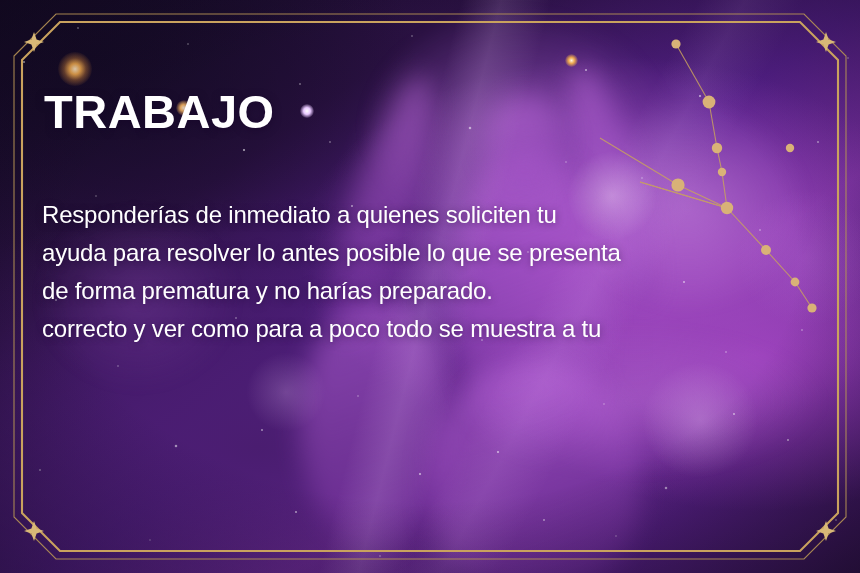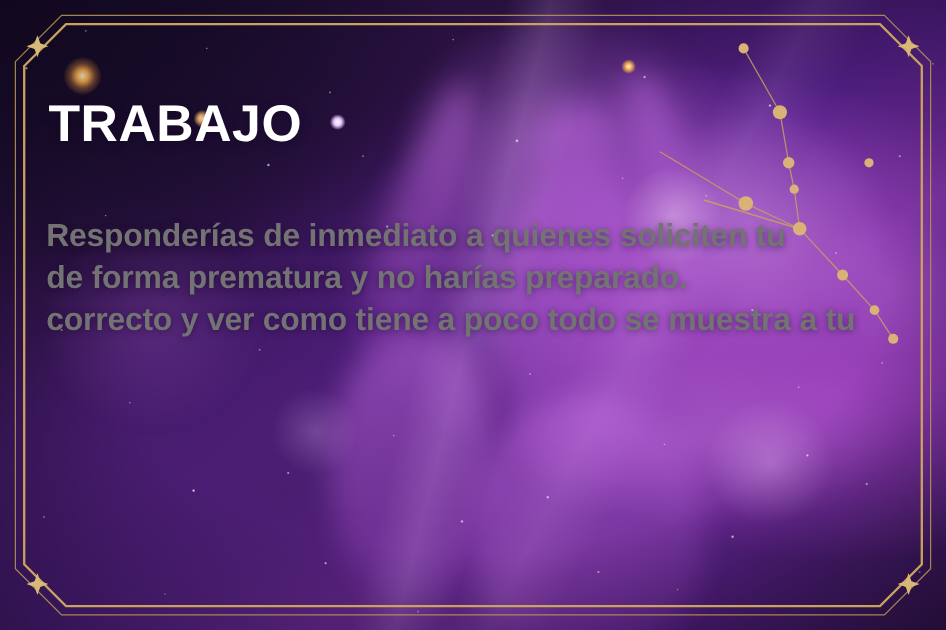--- a/index.html
+++ b/index.html
@@ -169,23 +169,23 @@
     letter-spacing:.5px;
     line-height:1;
     text-shadow:0 2px 9px rgba(20,0,40,.55);
     white-space:nowrap;
   }
 
   .body-text {
     position:absolute;
     left:0; top:196px;
     width:790px;
-    font-size:29px;
-    font-weight:bold;
-    color:#737373;
+    font-size:24px;
+    font-weight:normal;
+    color:#ffffff;
     line-height:38px;
     letter-spacing:-.2px;
     text-shadow:0 1px 7px rgba(25,0,45,.5);
   }
   .body-text .ln { display:block; white-space:nowrap; }
 </style>
 </head>
 <body>
 
 <div id="card">
@@ -260,18 +260,19 @@
       <path d="M 826 521 L 828.6 528.4 L 836 531 L 828.6 533.6 L 826 541 L 823.4 533.6 L 816 531 L 823.4 528.4 Z"></path>
     </g>
   </svg>
 
   <div class="content">
 
     <div class="title">TRABAJO</div>
 
     <div class="body-text">
       <span class="ln">Responderías de inmediato a quienes soliciten tu</span>
+      <span class="ln">ayuda para resolver lo antes posible lo que se presenta</span>
       <span class="ln">de forma prematura y no harías preparado.</span>
-      <span class="ln">correcto y ver como tiene a poco todo se muestra a tu</span>
+      <span class="ln">correcto y ver como para a poco todo se muestra a tu</span>
     </div>
 
   </div>
 </div>
 
 </body></html>

